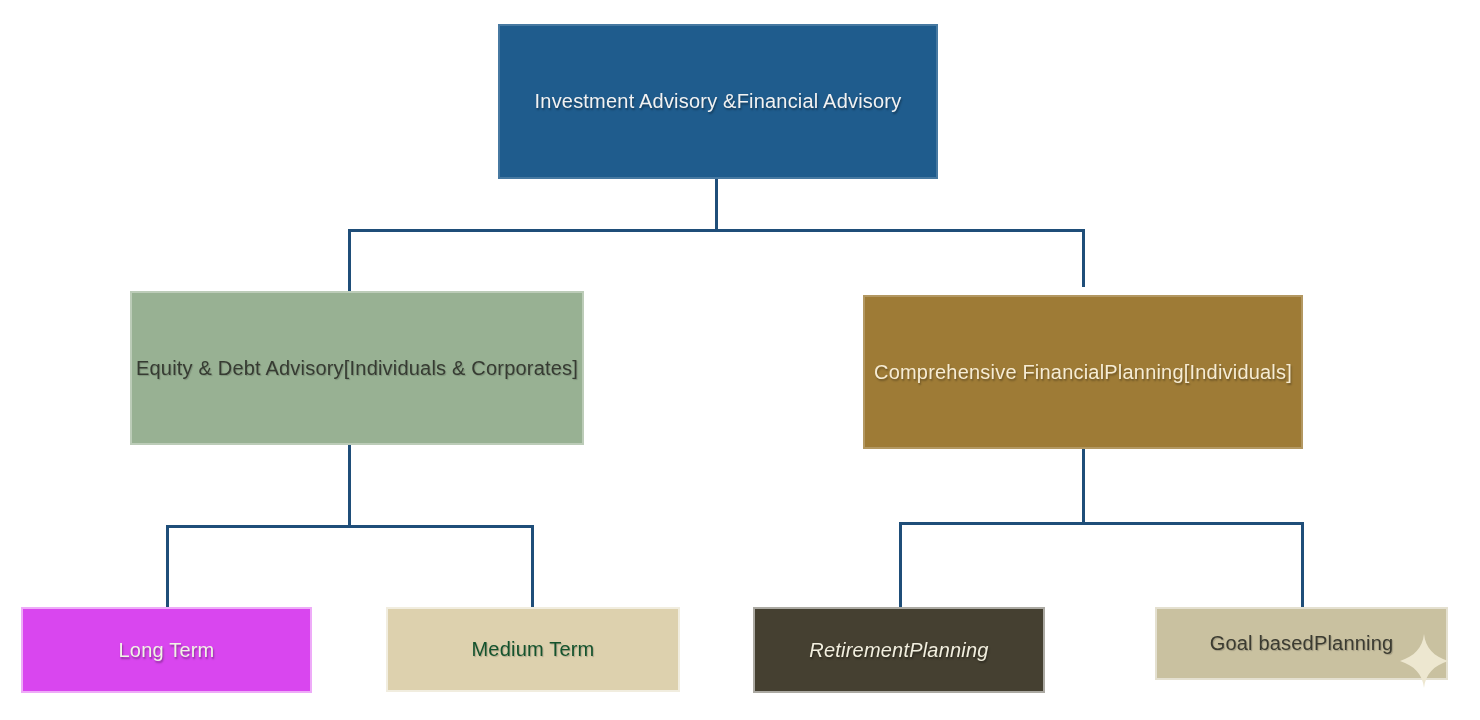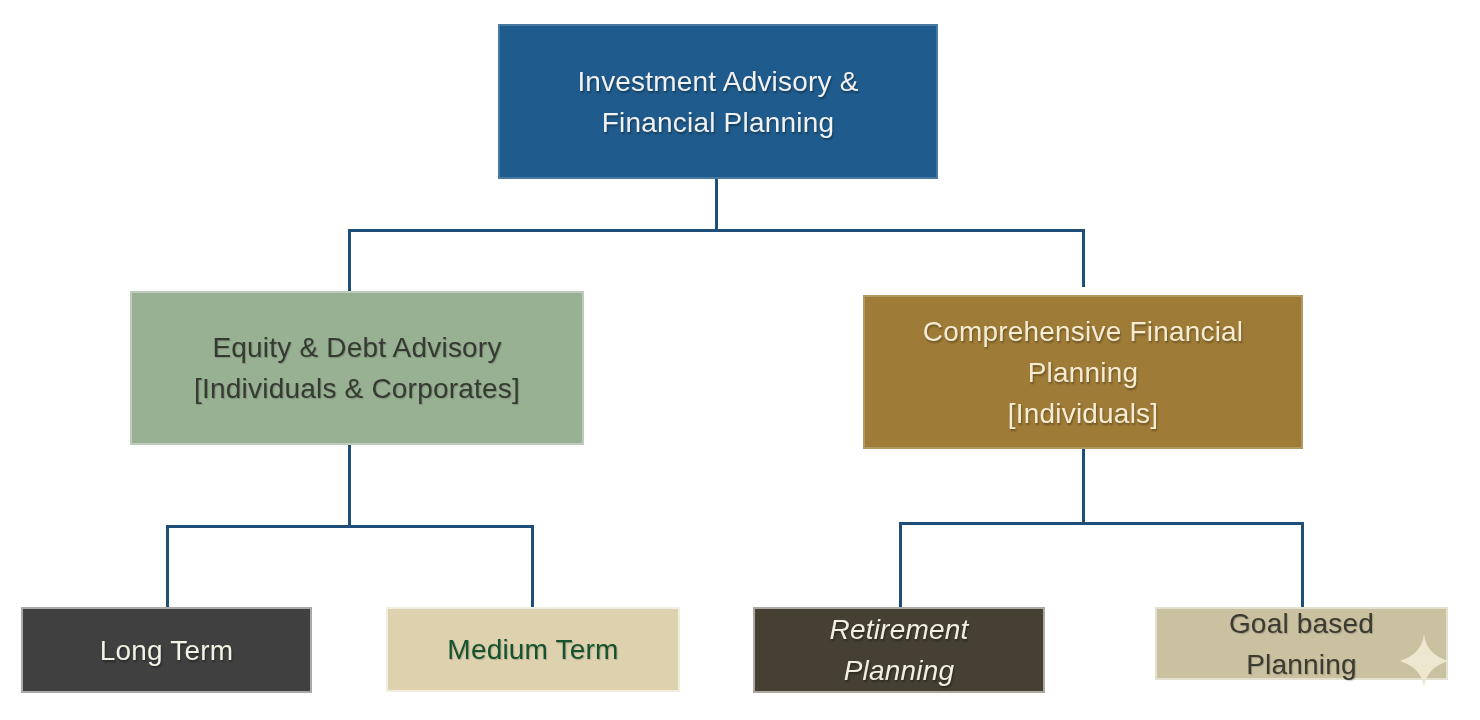--- a/index.html
+++ b/index.html
@@ -11,26 +11,26 @@
   .canvas {
     position: relative;
     width: 1480px;
     height: 720px;
     background: #ffffff;
     overflow: hidden;
   }
   .node {
     position: absolute;
     display: flex;
-    flex-direction: column;
+    flex-direction: row;
     align-items: center;
     justify-content: center;
     text-align: center;
     box-sizing: border-box;
-    font-size: 28px;
+    font-size: 20px;
     line-height: 41px;
     letter-spacing: 0.2px;
   }
   .node .line { display: block; white-space: nowrap; }
 
   
   .node-root {
     left: 498px; top: 24px; width: 440px; height: 155px;
     background: #1F5C8D; color: #F2F2F2;
     border: 2px solid rgba(255,255,255,0.18);
@@ -44,21 +44,21 @@
   }
   .node-comprehensive {
     left: 863px; top: 287px; width: 440px; height: 154px;
     background: #9E7B36; color: #F6ECD4;
     border: 2px solid rgba(255,255,255,0.22);
     text-shadow: 1px 2px 2px rgba(0,0,0,0.3);
     margin-top: 8px;
   }
   .node-long {
     left: 21px; top: 607px; width: 291px; height: 86px;
-    background: #404040; color: #F0F4E4;
+    background: #d946ef; color: #F0F4E4;
     border: 2px solid rgba(255,255,255,0.55);
     text-shadow: 1px 2px 2px rgba(0,0,0,0.35);
   }
   .node-medium {
     left: 386px; top: 607px; width: 294px; height: 85px;
     background: #DDD1AE; color: #14532d;
     border: 2px solid rgba(255,255,255,0.6);
     text-shadow: 1px 1px 1px rgba(0,0,0,0.2);
   }
   .node-retirement {
@@ -114,21 +114,21 @@
   <div class="conn c-h c6"></div>
   <div class="conn c-v c7"></div>
   <div class="conn c-v c8"></div>
   <div class="conn c-v c9"></div>
   <div class="conn c-h c10"></div>
   <div class="conn c-v c11"></div>
   <div class="conn c-v c12"></div>
 
   <div class="node node-root">
     <span class="line">Investment Advisory &amp;</span>
-    <span class="line">Financial Planning</span>
+    <span class="line">Financial Advisory</span>
   </div>
 
   <div class="node node-equity">
     <span class="line">Equity &amp; Debt Advisory</span>
     <span class="line">[Individuals &amp; Corporates]</span>
   </div>
 
   <div class="node node-comprehensive">
     <span class="line">Comprehensive Financial</span>
     <span class="line">Planning</span>

